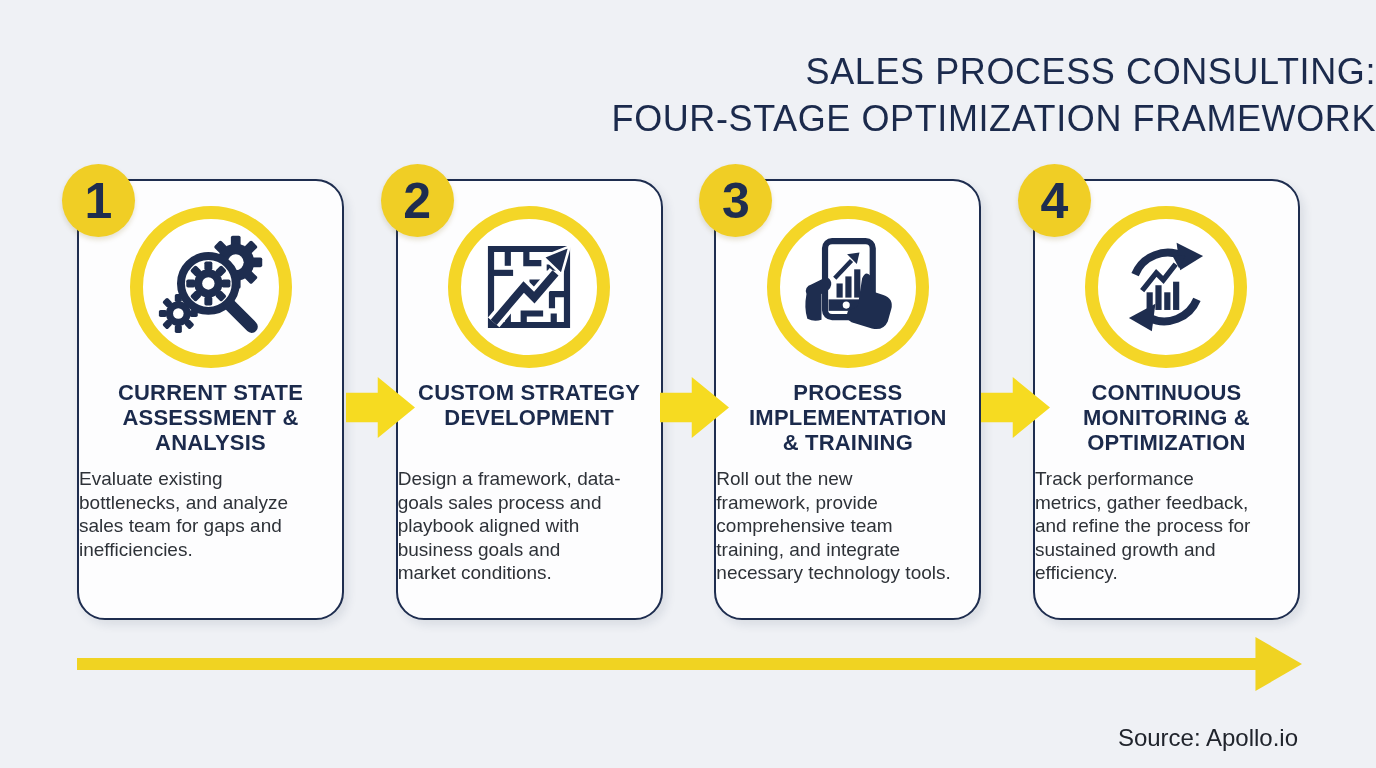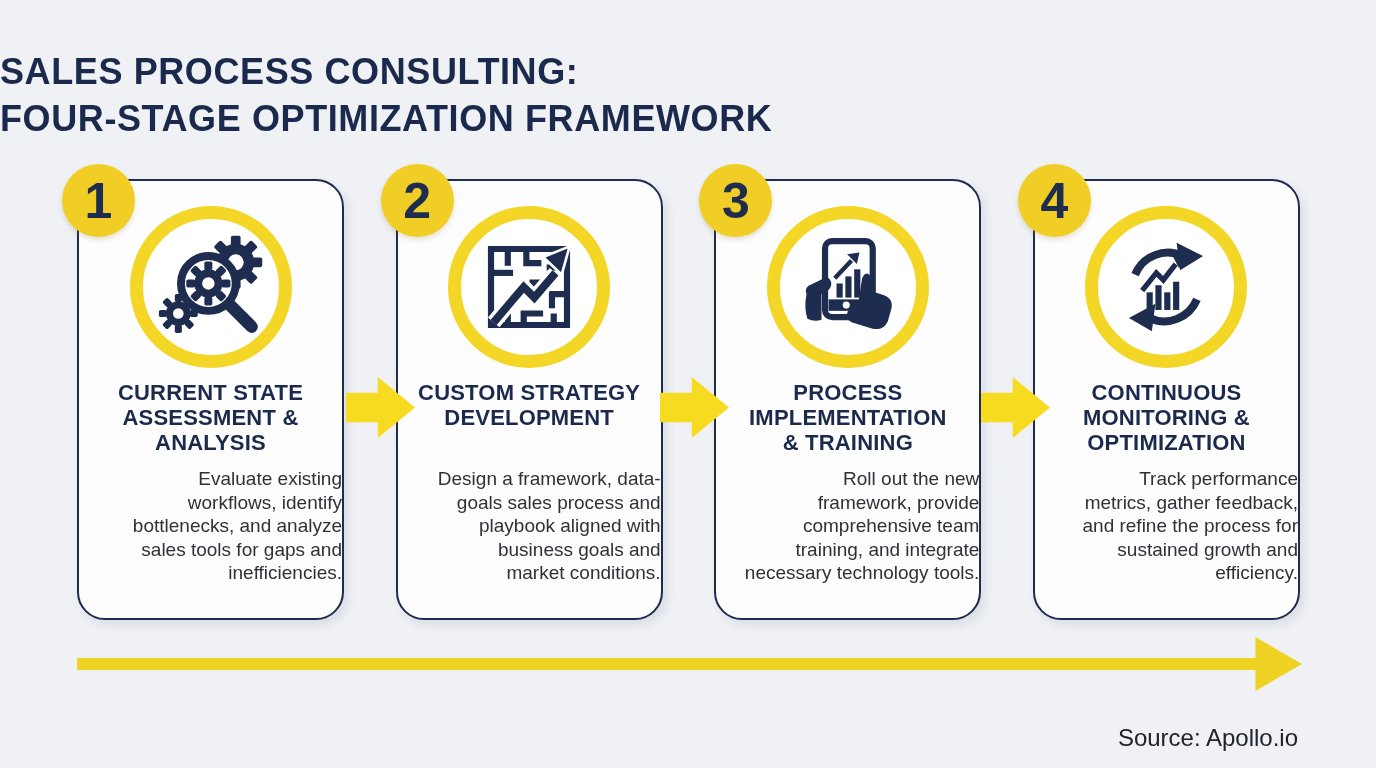--- a/index.html
+++ b/index.html
@@ -3,21 +3,21 @@
 <meta charset="utf-8">
 <style>
   html,body{margin:0;padding:0;}
   .canvas{
     position:relative;width:1376px;height:768px;overflow:hidden;
     background:var(--page-bg,#EFF1F5);
     font-family:"Liberation Sans",sans-serif;
   }
   .header{
     position:absolute;top:48px;left:0;width:100%;
-    text-align:left;font-weight:bold;font-size:36px;line-height:47px;
+    text-align:right;font-weight:normal;font-size:36px;line-height:47px;
     letter-spacing:.6px;color:var(--title-text,#1B2A4C);
   }
   .cards{
     position:absolute;left:77px;top:179px;width:1223px;
     display:flex;justify-content:space-between;
   }
   .card{
     position:relative;width:267px;height:441px;box-sizing:border-box;
     background:var(--card-bg,#FDFDFE);
     border:2px solid var(--navy,#1E2D4F);border-radius:28px;
@@ -39,21 +39,21 @@
   .f{fill:var(--navy,#1E2D4F)}
   .w{fill:#fff}
   .s{stroke:var(--navy,#1E2D4F);fill:none}
   .sw{stroke:#fff;fill:none}
   .card-title{
     margin-top:12px;height:87px;width:100%;text-align:center;
     color:var(--title-text,#1B2A4C);font-weight:bold;font-size:22px;line-height:25px;
     letter-spacing:.2px;
   }
   .card-desc{
-    width:100%;text-align:right;color:var(--body-text,#2E3238);
+    width:100%;text-align:left;color:var(--body-text,#2E3238);
     font-size:19px;line-height:23.5px;
   }
   .card-title>div,.card-desc>div{white-space:nowrap}
   .flow-arrow{
     position:absolute;top:377px;width:69px;height:61px;z-index:5;
     background:var(--yellow-arrow,#F6DB21);
     clip-path:polygon(0 26%,46% 26%,46% 0,100% 50%,46% 100%,46% 74%,0 74%);
   }
   .flow-arrow.a1{left:346px}
   .flow-arrow.a2{left:660px}
@@ -124,23 +124,22 @@
           <line class="s" x1="81" y1="80" x2="106" y2="105" stroke-width="14" stroke-linecap="round"></line>
         </svg>
       </div>
       <div class="card-title">
         <div>CURRENT STATE</div>
         <div>ASSESSMENT &amp;</div>
         <div>ANALYSIS</div>
       </div>
       <div class="card-desc">
         <div>Evaluate existing</div>
-        <div>workflows, identify</div>
         <div>bottlenecks, and analyze</div>
-        <div>sales tools for gaps and</div>
+        <div>sales team for gaps and</div>
         <div>inefficiencies.</div>
       </div>
     </div>
 
     <div class="card">
       <div class="badge">2</div>
       <div class="icon-ring">
         <svg class="stage-icon" viewBox="0 0 120 120">
           <g class="s" stroke-width="7">
             <path d="M17,17 H103 V103 H17 Z"></path>

